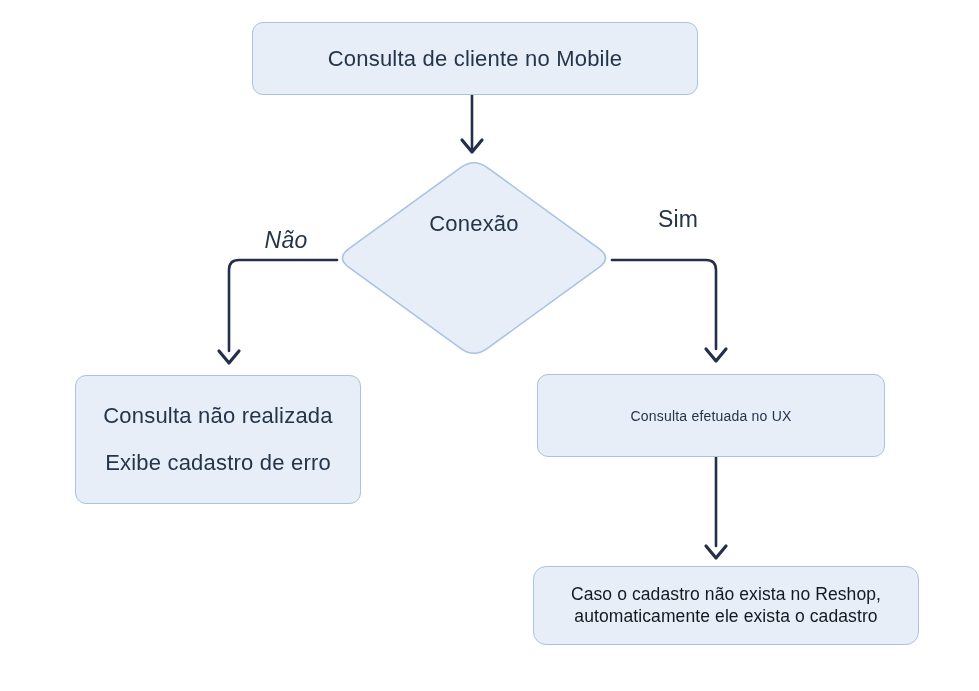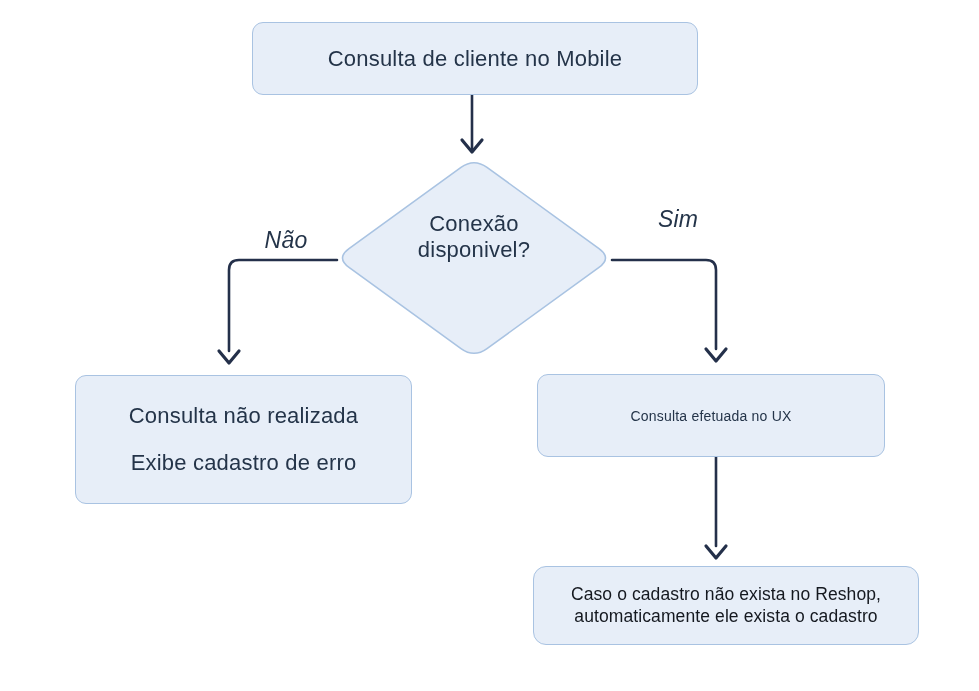--- a/index.html
+++ b/index.html
@@ -48,21 +48,21 @@
     border-radius: 11px;
     display: flex;
     flex-direction: column;
     align-items: center;
     justify-content: center;
     text-align: center;
     color: var(--text, #243449);
     letter-spacing: 0.2px;
   }
   .node-start   { left: 252px; top: 22px;  width: 446px; height: 73px; font-size: 22px; }
-  .node-no      { left: 75px;  top: 375px; width: 337px; height: 129px; font-size: 22px; gap: 21px; }
+  .node-no      { left: 75px;  top: 375px; width: 286px; height: 129px; font-size: 22px; gap: 21px; }
   .node-yes     { left: 537px; top: 374px; width: 348px; height: 83px;  font-size: 14px; }
   .node-register{ left: 533px; top: 566px; width: 386px; height: 79px;  font-size: 17.5px;
                   color: var(--register-text, #14181f); gap: 1px; border-radius: 13px; letter-spacing: 0.1px; }
   .decision-text {
     position: absolute;
     left: 364px;
     top: 211px;
     width: 220px;
     display: flex;
     flex-direction: column;
@@ -73,21 +73,21 @@
     letter-spacing: 0.2px;
   }
   .branch-label {
     position: absolute;
     color: var(--text, #243449);
     font-size: 23px;
     text-align: center;
     letter-spacing: 0.2px;
   }
   .label-no  { left: 240px; top: 227px; width: 92px; font-style: italic; }
-  .label-sim { left: 638px; top: 206px; width: 80px; font-style: italic; }
+  .label-sim { left: 638px; top: 206px; width: 80px; }
 </style>
 </head>
 <body>
 
 <div id="canvas">
 
   <svg id="edges-svg" viewBox="0 0 979 691" xmlns="http://www.w3.org/2000/svg">
 
     <path class="diamond-shape" d="M 461,167.4
              Q 474,158 487,167.4
@@ -111,21 +111,20 @@
     <path class="edge" d="M 716,457 V 546"></path>
     <path class="arrowhead" d="M 706,546 L 716,558 L 726,546"></path>
   </svg>
 
   <div class="node node-start">
     <div>Consulta de cliente no Mobile</div>
   </div>
 
   <div class="decision-text">
     <div>Conexão</div>
-    <div>disponivel?</div>
   </div>
 
   <div class="branch-label label-no">Não</div>
   <div class="branch-label label-sim">Sim</div>
 
   <div class="node node-no">
     <div>Consulta não realizada</div>
     <div>Exibe cadastro de erro</div>
   </div>
 

